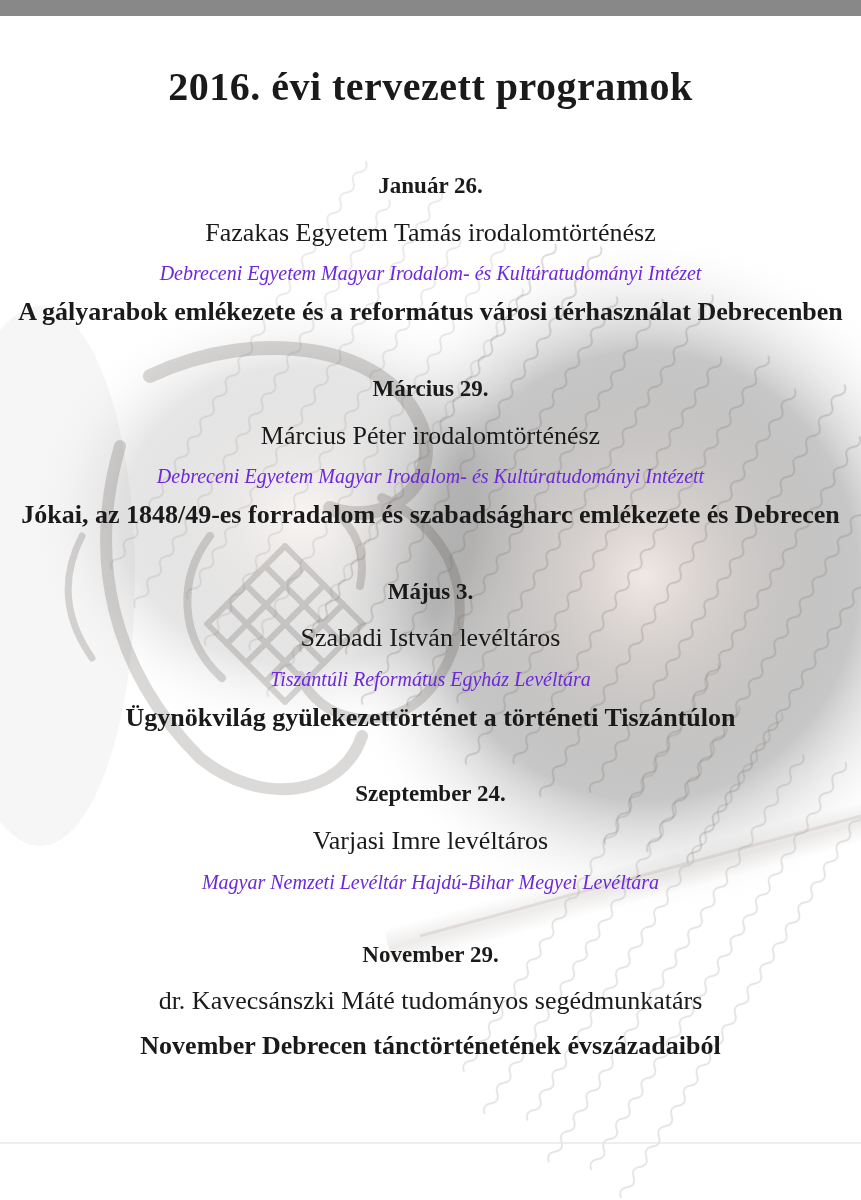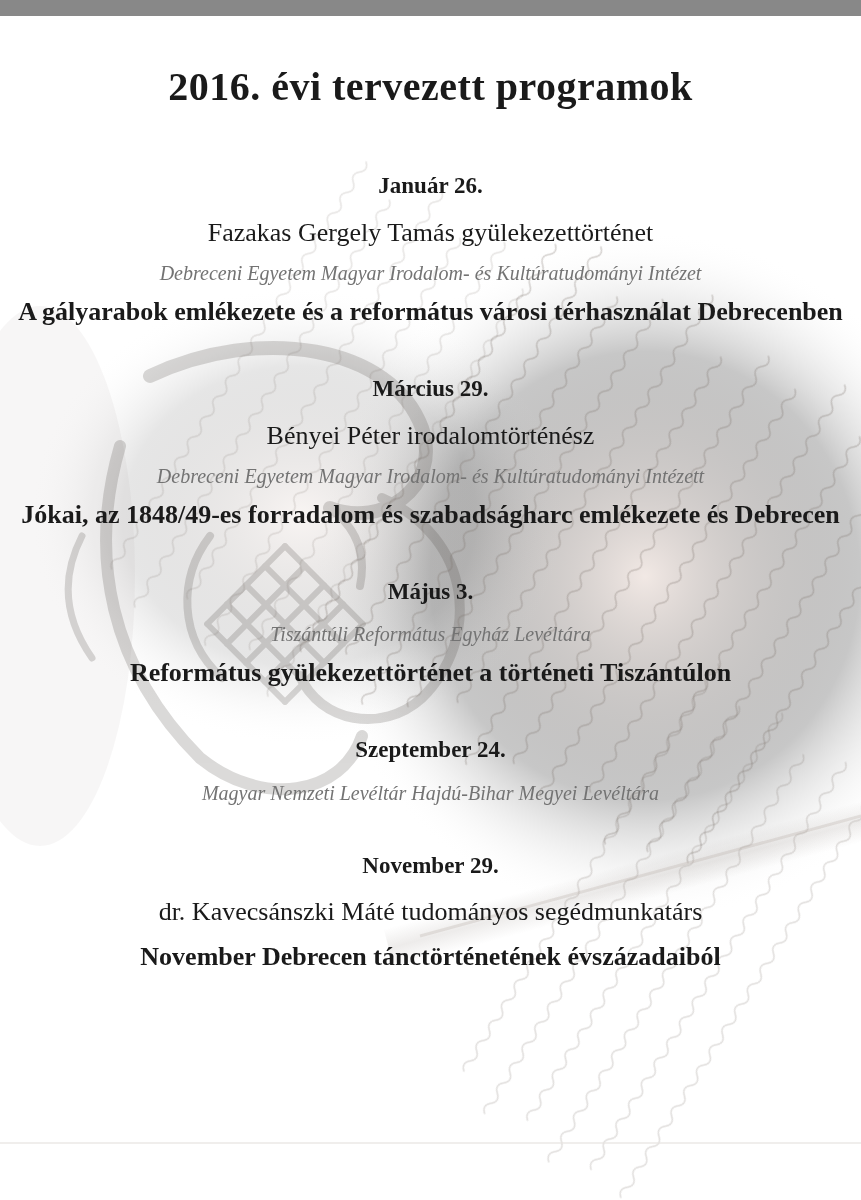--- a/index.html
+++ b/index.html
@@ -45,21 +45,21 @@
     font-size: 26px;
     line-height: 1.25;
     font-weight: normal;
     white-space: nowrap;
   }
   .event .institution {
     margin: 0 0 10px 0;
     font-size: 20px;
     line-height: 1.25;
     font-style: italic;
-    color: #737373;
+    color: #6d28d9;
     white-space: nowrap;
   }
   .event .lecture {
     margin: 0;
     font-size: 26px;
     line-height: 1.25;
     font-weight: bold;
     white-space: nowrap;
   }
 </style>
@@ -142,40 +142,42 @@
     <path d="M0 1127 H861" stroke="#e6e3e0" stroke-width="2" opacity="0.6" fill="none"></path>
   </svg>
 
   <div class="content">
     <h1 class="title">2016. évi tervezett programok</h1>
 
     <main class="program-list">
 
       <section class="event">
         <h2 class="date">Január 26.</h2>
-        <p class="speaker">Fazakas Gergely Tamás gyülekezettörténet</p>
+        <p class="speaker">Fazakas Egyetem Tamás irodalomtörténész</p>
         <p class="institution">Debreceni Egyetem Magyar Irodalom- és Kultúratudományi Intézet</p>
         <p class="lecture">A gályarabok emlékezete és a református városi térhasználat Debrecenben</p>
       </section>
 
       <section class="event">
         <h2 class="date">Március 29.</h2>
-        <p class="speaker">Bényei Péter irodalomtörténész</p>
+        <p class="speaker">Március Péter irodalomtörténész</p>
         <p class="institution">Debreceni Egyetem Magyar Irodalom- és Kultúratudományi Intézett</p>
         <p class="lecture">Jókai, az 1848/49-es forradalom és szabadságharc emlékezete és Debrecen</p>
       </section>
 
       <section class="event">
         <h2 class="date">Május 3.</h2>
+        <p class="speaker">Szabadi István levéltáros</p>
         <p class="institution">Tiszántúli Református Egyház Levéltára</p>
-        <p class="lecture">Református gyülekezettörténet a történeti Tiszántúlon</p>
+        <p class="lecture">Ügynökvilág gyülekezettörténet a történeti Tiszántúlon</p>
       </section>
 
       <section class="event">
         <h2 class="date">Szeptember 24.</h2>
+        <p class="speaker">Varjasi Imre levéltáros</p>
         <p class="institution">Magyar Nemzeti Levéltár Hajdú-Bihar Megyei Levéltára</p>
       </section>
 
       <section class="event">
         <h2 class="date">November 29.</h2>
         <p class="speaker">dr. Kavecsánszki Máté tudományos segédmunkatárs</p>
         <p class="lecture">November Debrecen tánctörténetének évszázadaiból</p>
       </section>
 
     </main>

